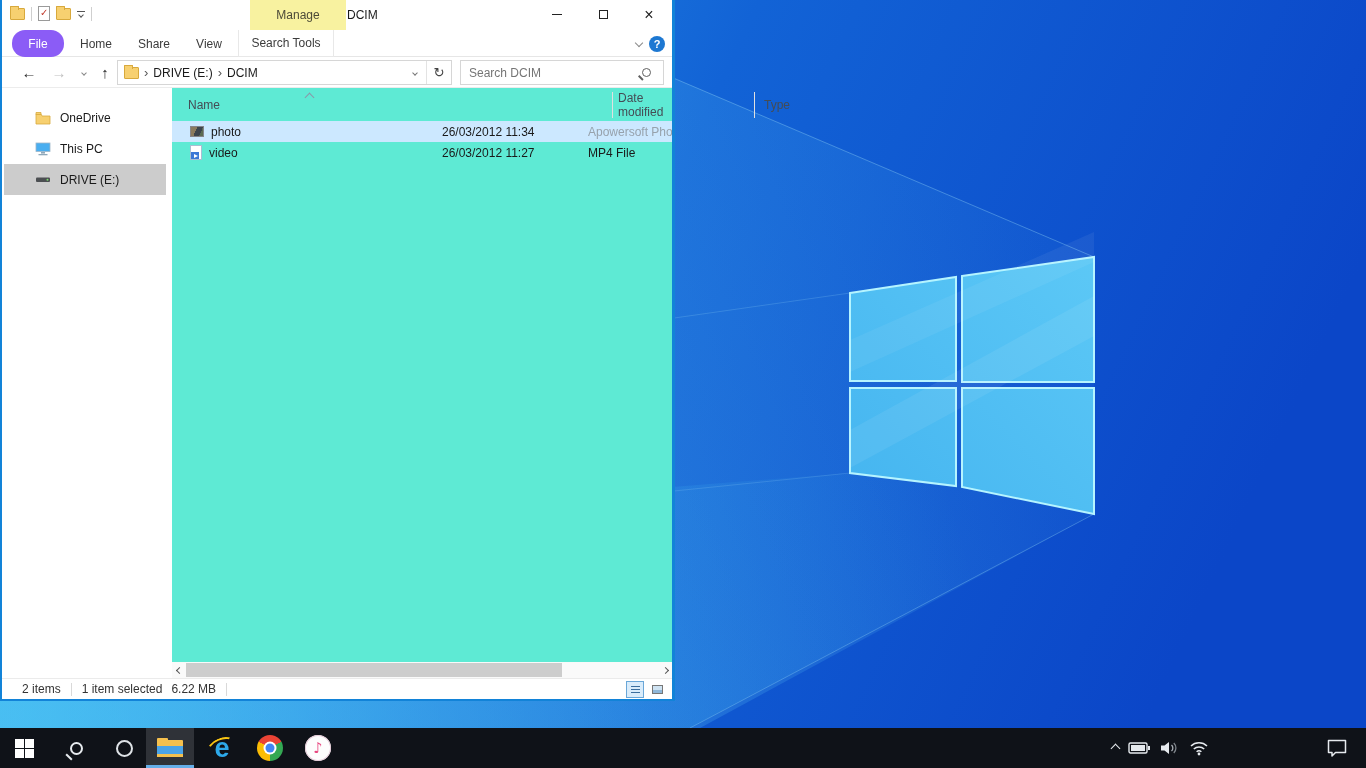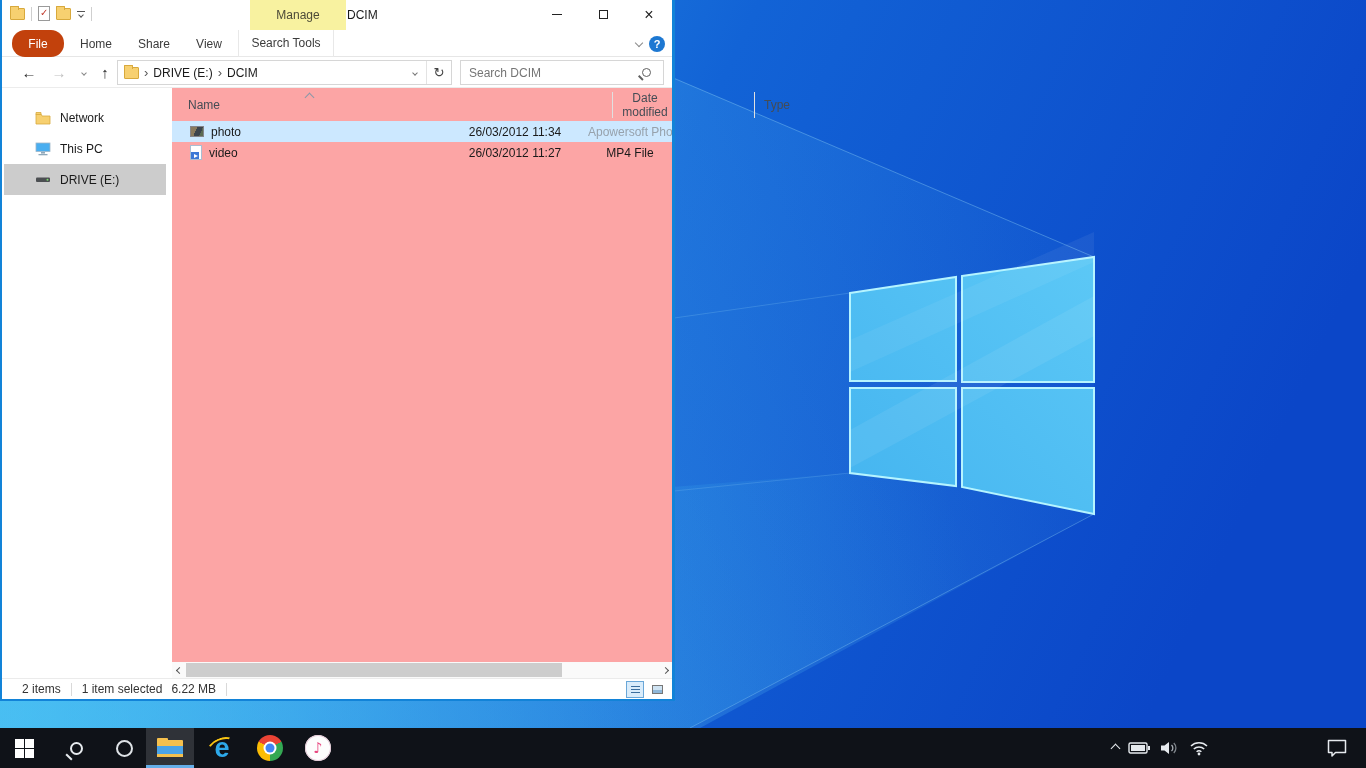--- a/index.html
+++ b/index.html
@@ -36,21 +36,21 @@
   #win-title{left:345px;top:8px;color:#1a1a1a;}
   #win-controls{right:0;top:0;display:flex;}
   .ctrl-btn{width:46px;height:29px;display:flex;align-items:center;justify-content:center;color:#222;}
   .glyph-min{display:block;width:10px;height:1px;background:#222;}
   .glyph-max{display:block;width:9px;height:9px;border:1px solid #222;}
   .glyph-close{font-size:16px;line-height:16px;color:#222;}
 
   
   #tabrow{left:0;top:30px;right:0;height:27px;background:#fff;border-bottom:1px solid #e6e6e6;}
   .rtab{position:absolute;top:0;height:27px;display:flex;align-items:center;justify-content:center;color:#3b3b3b;}
-  #tab-file{left:10px;width:52px;background:#c2410c;color:#fff;border-radius:13px;}
+  #tab-file{left:10px;width:52px;background:#8b5cf6;color:#fff;border-radius:13px;}
   #tab-home{left:70px;width:48px;}
   #tab-share{left:128px;width:48px;}
   #tab-view{left:184px;width:46px;}
   #tab-picture-tools{left:236px;width:96px;border:1px solid #e8e8e8;border-top:none;}
   #ribbon-collapse{right:30px;top:10px;}
   #help-btn{right:7px;top:6px;width:16px;height:16px;border-radius:50%;background:#1d78d2;color:#fff;
     display:flex;align-items:center;justify-content:center;font-size:11px;font-weight:bold;}
 
   
   #addressrow{left:0;top:57px;right:0;height:31px;background:#fff;border-bottom:1px solid #ececec;}
@@ -72,21 +72,21 @@
   .lens{position:relative;width:9px;height:9px;border:1.5px solid #5f5f5f;border-radius:50%;margin-right:12px;}
   .lens:after{content:"";position:absolute;left:-5px;top:8px;width:6px;height:1.5px;background:#5f5f5f;transform:rotate(45deg);}
 
   
   #sidebar{left:0;top:88px;width:168px;height:574px;background:#fff;padding-top:14px;}
   .side-item{height:31px;display:flex;align-items:center;padding-left:33px;gap:9px;color:#1a1a1a;}
   .side-item.selected{background:#cccccc;margin:0 4px 0 2px;padding-left:31px;}
   .side-icon{width:16px;height:16px;flex:0 0 16px;display:flex;align-items:center;justify-content:center;}
 
   
-  #filearea{left:170px;top:88px;width:500px;height:574px;background:#fca5a5;text-align:center;}
+  #filearea{left:170px;top:88px;width:500px;height:574px;background:#5eead4;}
   #cols{position:absolute;left:0;top:4px;width:100%;height:26px;color:#454c55;}
   .colcell{position:absolute;top:0;height:26px;display:flex;align-items:center;}
   #col-name{left:16px;}
   #col-date{left:446px;}
   #col-type{left:592px;}
   .coldiv{position:absolute;top:0;width:1px;height:26px;background:#e0e0e0;}
   #sort-chevron{position:absolute;left:134px;top:2px;width:7px;height:7px;border-left:1.5px solid #8a98a8;border-top:1.5px solid #8a98a8;transform:rotate(45deg);}
   #rows{position:absolute;left:0;top:33px;width:100%;}
   .frow{display:flex;height:21px;align-items:center;}
   .frow.selected{background:#cce8ff;}
@@ -260,21 +260,21 @@
     </div>
 
     <div id="sidebar" class="abs">
       <div class="side-item">
         <span class="side-icon">
           <svg width="16" height="14" viewBox="0 0 16 14">
               <path d="M1 3 h5 l1 2 h8 v8 h-14 z" fill="#f7d070" stroke="#d8a93c" stroke-width="0.8"></path>
               <path d="M1 1.5 h5 v2 h-5 z" fill="#f7d070" stroke="#d8a93c" stroke-width="0.8"></path>
             </svg>
         </span>
-        <span>Network</span>
+        <span>OneDrive</span>
       </div>
       <div class="side-item">
         <span class="side-icon">
           <svg width="16" height="14" viewBox="0 0 16 14">
               <rect x="1" y="1" width="14" height="8.5" fill="#49aef0" stroke="#9fb6c8" stroke-width="0.8"></rect>
               <rect x="6" y="10" width="4" height="1.6" fill="#8fa8ba"></rect>
               <rect x="3.5" y="12" width="9" height="1.3" fill="#8fa8ba"></rect>
             </svg>
         </span>
         <span>This PC</span>

